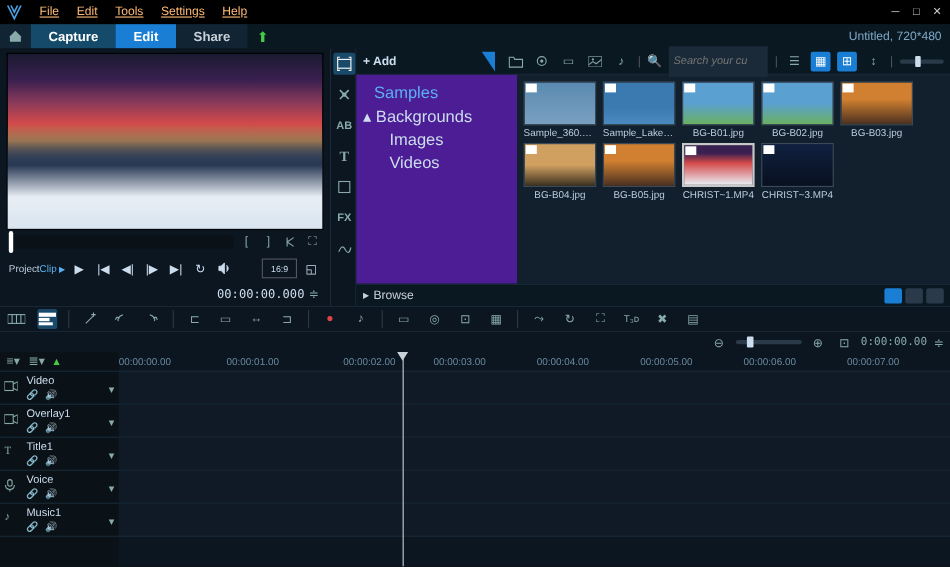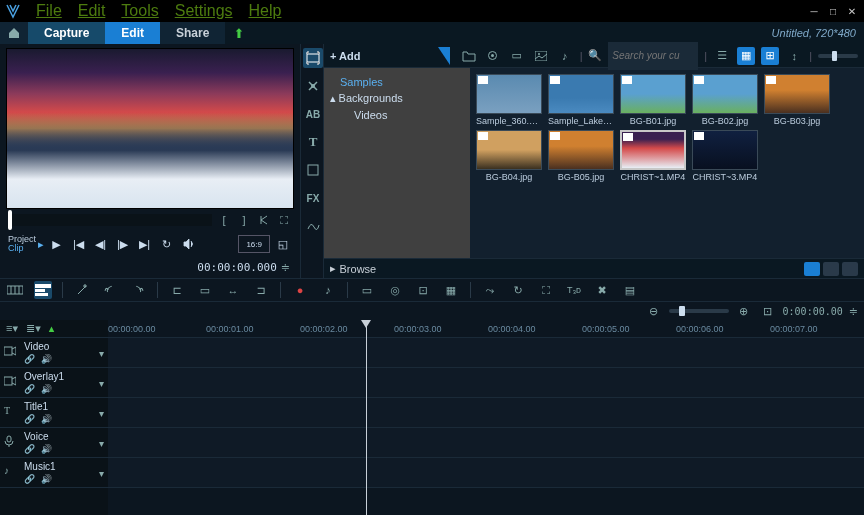--- a/index.html
+++ b/index.html
@@ -2,33 +2,33 @@
 <html><head>
 <meta charset="utf-8">
 <style>
 * { margin:0; padding:0; box-sizing:border-box; font-family:"Segoe UI",Tahoma,sans-serif; user-select:none; }
 body { width:864px; height:515px; background:#0f1419; color:#c8d0d8; font-size:11px; overflow:hidden; }
 svg { display:block; }
 
 
 .menubar { height:22px; background:#000; display:flex; align-items:center; padding:0 4px; }
 .app-icon { width:18px; height:18px; margin:0 6px 0 0; display:flex; align-items:center; justify-content:center; }
-.menu-item { padding:0 8px; text-decoration:underline; cursor:default; font-size:16px; color:#4d7c0f; }
+.menu-item { padding:0 8px; text-decoration:underline; cursor:default; font-size:11px; color:#fdba74; }
 .win-controls { margin-left:auto; display:flex; gap:3px; }
 .win-btn { width:16px; height:14px; display:flex; align-items:center; justify-content:center; cursor:default; color:#ccc; font-size:10px; }
 
 
 .tabstrip { height:22px; background:#0a1822; display:flex; align-items:center; }
 .tab-home { width:28px; height:100%; display:flex; align-items:center; justify-content:center; background:#102434; }
 .tab { padding:0 16px; height:100%; display:flex; align-items:center; font-weight:600; font-size:12px;}
 .tab.capture { background:#164a6a; color:#fff; }
 .tab.edit { background:#1a7fd4; color:#fff; }
 .tab.share { background:#102434; color:#c8d0d8; }
 .tab-spacer { flex:1; display:flex; align-items:center; justify-content:space-between; padding:0 8px; }
-.doc-title { color:#7fa8c8; font-style:italic; font-size:11px; }
+.doc-title { color:#7fa8c8; font-size:11px; }
 
 
 .mainrow { height:234px; display:flex; background:#12202e; }
 
 
 .preview-pane { width:300px; background:#0c1620; display:flex; flex-direction:column; position:relative; padding:2px 4px 0 4px; }
 .preview-img { width:288px; height:172px; margin:2px auto 0; background:linear-gradient(to bottom,#1a1a30 0%,#3a2050 15%,#8b3a5a 28%,#d44a4a 40%,#e8a050 50%,#2a4060 62%,#1a3050 100%); position:relative; border:1px solid #000; }
 .preview-img::after { content:""; position:absolute; left:0; right:0; bottom:0; height:60%; background:linear-gradient(to bottom,transparent,#2a3a55 40%,#e8eef5 70%,#d8e4ef 100%); }
 .preview-scrub { height:24px; display:flex; align-items:center; padding:2px 4px; gap:4px; }
 .scrub-track { flex:1; height:12px; background:#0a1218; position:relative; }
@@ -50,21 +50,21 @@
 .library { flex:1; display:flex; flex-direction:column; background:#12202e; }
 .lib-topbar { height:24px; background:#0a1822; display:flex; align-items:center; padding:0 6px; gap:6px; border-bottom:1px solid #1a2a38; }
 .lib-add { display:flex; align-items:center; gap:4px; font-weight:600; color:#cde; }
 .lib-triangle { width:0; height:0; border-left:12px solid transparent; border-top:18px solid #1a7fd4; margin-left:auto; }
 .lib-tools { display:flex; align-items:center; gap:6px; padding-left:4px; }
 .lib-tool { width:18px; height:18px; display:flex; align-items:center; justify-content:center; color:#8aa; }
 .lib-tool.active { background:#1a7fd4; color:#fff; border-radius:2px; }
 .search-box { height:28px; width:90px; background:#1a2a38; color:#8aa; border:none; font-size:10px; padding:0 4px; font-style:italic; }
 
 .lib-body { flex:1; display:flex; min-height:0; }
-.lib-tree { width:146px; background:#404040; padding:6px 4px; font-size:11px; color:#cde; }
+.lib-tree { width:146px; background:#4c1d95; padding:6px 4px; font-size:15px; color:#cde; }
 .tree-item { padding:2px 4px 2px 12px; }
 .tree-item.sel { color:#5ab0f0; }
 .tree-item.child { padding-left:26px; }
 
 .lib-grid { flex:1; padding:6px; display:flex; flex-wrap:wrap; align-content:flex-start; gap:4px 6px; overflow:hidden; }
 .thumb { width:66px; display:flex; flex-direction:column; align-items:center; gap:2px; }
 .thumb-img { width:66px; height:40px; background:#2a3a4a; position:relative; border:1px solid #3a4a58; }
 .thumb-img.selected { border:2px solid #c8c8c8; }
 .thumb-badge { position:absolute; left:1px; top:1px; width:10px; height:8px; background:#fff; }
 .thumb-label { font-size:9px; color:#bcd; white-space:nowrap; overflow:hidden; text-overflow:ellipsis; width:66px; text-align:center; }
@@ -154,21 +154,21 @@
       <div class="mini-btn">[</div>
       <div class="mini-btn">]</div>
       <div class="mini-btn">
           <svg width="12" height="12" viewBox="0 0 12 12">
             <path d="M3 2 L3 10 M3 6 L9 2 M3 6 L9 10" stroke="#8aa" fill="none"></path>
           </svg>
         </div>
       <div class="mini-btn">⛶</div>
     </div>
     <div class="transport">
-      <div style="display:flex;flex-direction:column;line-height:9px;">
+      <div style="display:flex;flex-direction:row;line-height:9px;">
         <span class="proj-label">Project</span>
         <span class="proj-label" style="color:#5ab0f0;">Clip</span>
       </div>
       <span style="color:#5ab0f0;margin-left:-2px;">▸</span>
       <div class="tr-btn">▶</div>
       <div class="tr-btn">|◀</div>
       <div class="tr-btn">◀|</div>
       <div class="tr-btn">|▶</div>
       <div class="tr-btn">▶|</div>
       <div class="tr-btn">↻</div>
@@ -251,20 +251,21 @@
         <span style="color:#556;">|</span>
         <div style="width:40px;height:4px;background:#2a3a48;position:relative;border-radius:2px;">
             <div style="position:absolute;left:14px;top:-3px;width:5px;height:10px;background:#cde;border-radius:1px;"></div>
           </div>
       </div>
     </div>
     <div class="lib-body">
       <div class="lib-tree">
         <div class="tree-item sel">Samples</div>
         <div class="tree-item"><span style="margin-left:-10px;">▴ </span><span>Backgrounds</span></div>
+        <div class="tree-item child">Images</div>
         <div class="tree-item child">Videos</div>
       </div>
       <div class="lib-grid" id="libgrid">
           <div class="thumb">
             <div class="thumb-img th-pano">
               <div class="thumb-badge"></div>
             </div>
             <div class="thumb-label">Sample_360.mp4</div>
           </div>
           <div class="thumb">
@@ -457,21 +458,21 @@
             <span>🔊</span>
           </div>
           <span class="expand">▾</span>
         </div>
       </div>
   </div>
   <div class="track-area">
     <div class="ruler" id="ruler">
         <span style="left: 0;">00:00:00.00</span>
         <span style="left: 98px;">00:00:01.00</span>
-        <span style="left: 192px;">00:00:02.00</span>
+        <span style="left: 204px;">00:00:02.00</span>
         <span style="left: 286px;">00:00:03.00</span>
         <span style="left: 380px;">00:00:04.00</span>
         <span style="left: 474px;">00:00:05.00</span>
         <span style="left: 568px;">00:00:06.00</span>
         <span style="left: 662px;">00:00:07.00</span>
       </div>
     <div class="playhead"></div>
     <div id="track-rows">
         <div class="track-row"></div>
         <div class="track-row"></div>

